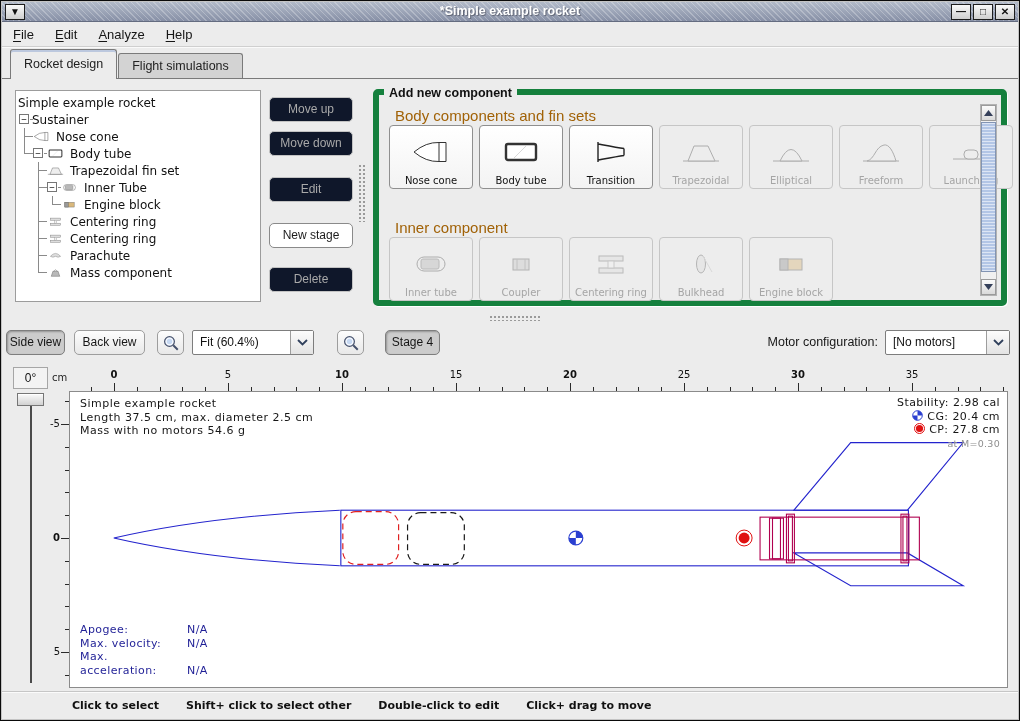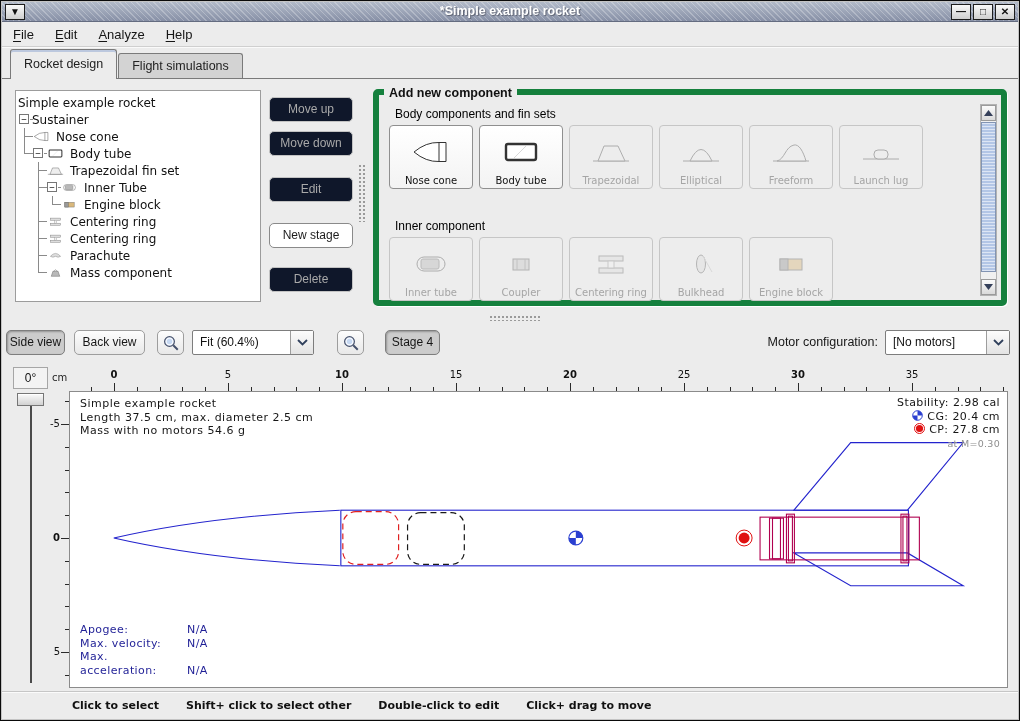--- a/index.html
+++ b/index.html
@@ -62,21 +62,21 @@
   .act-btn.primary { background:#fff; border-color:#8a8a8a; }
 
   #v-splitter { position:absolute; left:356px; top:85px; width:9px; height:58px;
     background-image:radial-gradient(#9a9a9a 1px, transparent 1.3px); background-size:4px 4px; }
 
   
   #group { position:absolute; left:371px; right:11px; top:10px; bottom:7px;
            border:6px solid #15803d; border-radius:5px; box-shadow:1px 1px 0 #fff; }
   #group-title { position:absolute; top:-9px; left:5px; padding:0 5px; background:#ececec;
                  font-weight:bold; font-size:12.5px; color:#111; }
-  .sec-label { position:absolute; left:16px; font-size:12px; color:#000000; }
+  .sec-label { position:absolute; left:16px; font-size:15px; color:#a16207; }
   .comp-row { position:absolute; left:10px; display:flex; gap:6px; }
   .comp-btn { width:84px; height:64px; border:1px solid #8f8f8f; border-radius:4px;
               background:linear-gradient(#ffffff,#f3f3f3); display:flex; flex-direction:column;
               align-items:center; padding:2px; }
   .comp-btn svg { margin:auto; }
   .comp-btn .lbl { font-size:10px; line-height:10.5px; text-align:center; color:#111;
                    font-family:"DejaVu Sans",sans-serif; }
   .comp-btn.disabled { background:#ededed; border-color:#c6c6c6; }
   .comp-btn.disabled .lbl { color:#a5a5a5; }
   .comp-btn.disabled svg { opacity:.42; }
@@ -314,20 +314,26 @@
                 <line x1="28" y1="5.5" x2="28" y2="24.5" stroke="#333"></line>
               </svg>
               <div class="lbl">Nose cone</div>
             </div>
             <div class="comp-btn">
               <svg width="40" height="30" viewBox="0 0 40 30">
                 <rect x="5" y="7" width="30" height="16" rx="2" fill="#fff" stroke="#333" stroke-width="2.4"></rect>
                 <line x1="13" y1="21" x2="25" y2="9" stroke="#d8d8d8"></line>
               </svg>
               <div class="lbl">Body tube</div>
+            </div>
+            <div class="comp-btn">
+              <svg width="40" height="30" viewBox="0 0 40 30">
+                <path d="M7,5 L7,25 M7,7 C18,9 26,10.5 33,11.5 M7,23 C18,21 26,19.5 33,18.5 M33,11.5 L33,18.5" fill="none" stroke="#222" stroke-width="1.4"></path>
+              </svg>
+              <div class="lbl">Transition</div>
             </div>
             <div class="comp-btn disabled">
               <svg width="40" height="30" viewBox="0 0 40 30">
                 <line x1="2" y1="24" x2="38" y2="24" stroke="#555"></line>
                 <path d="M7,24 L13,9 L27,9 L34,24 Z" fill="#eee" stroke="#555"></path>
               </svg>
               <div class="lbl">Trapezoidal</div>
             </div>
             <div class="comp-btn disabled">
               <svg width="40" height="30" viewBox="0 0 40 30">

